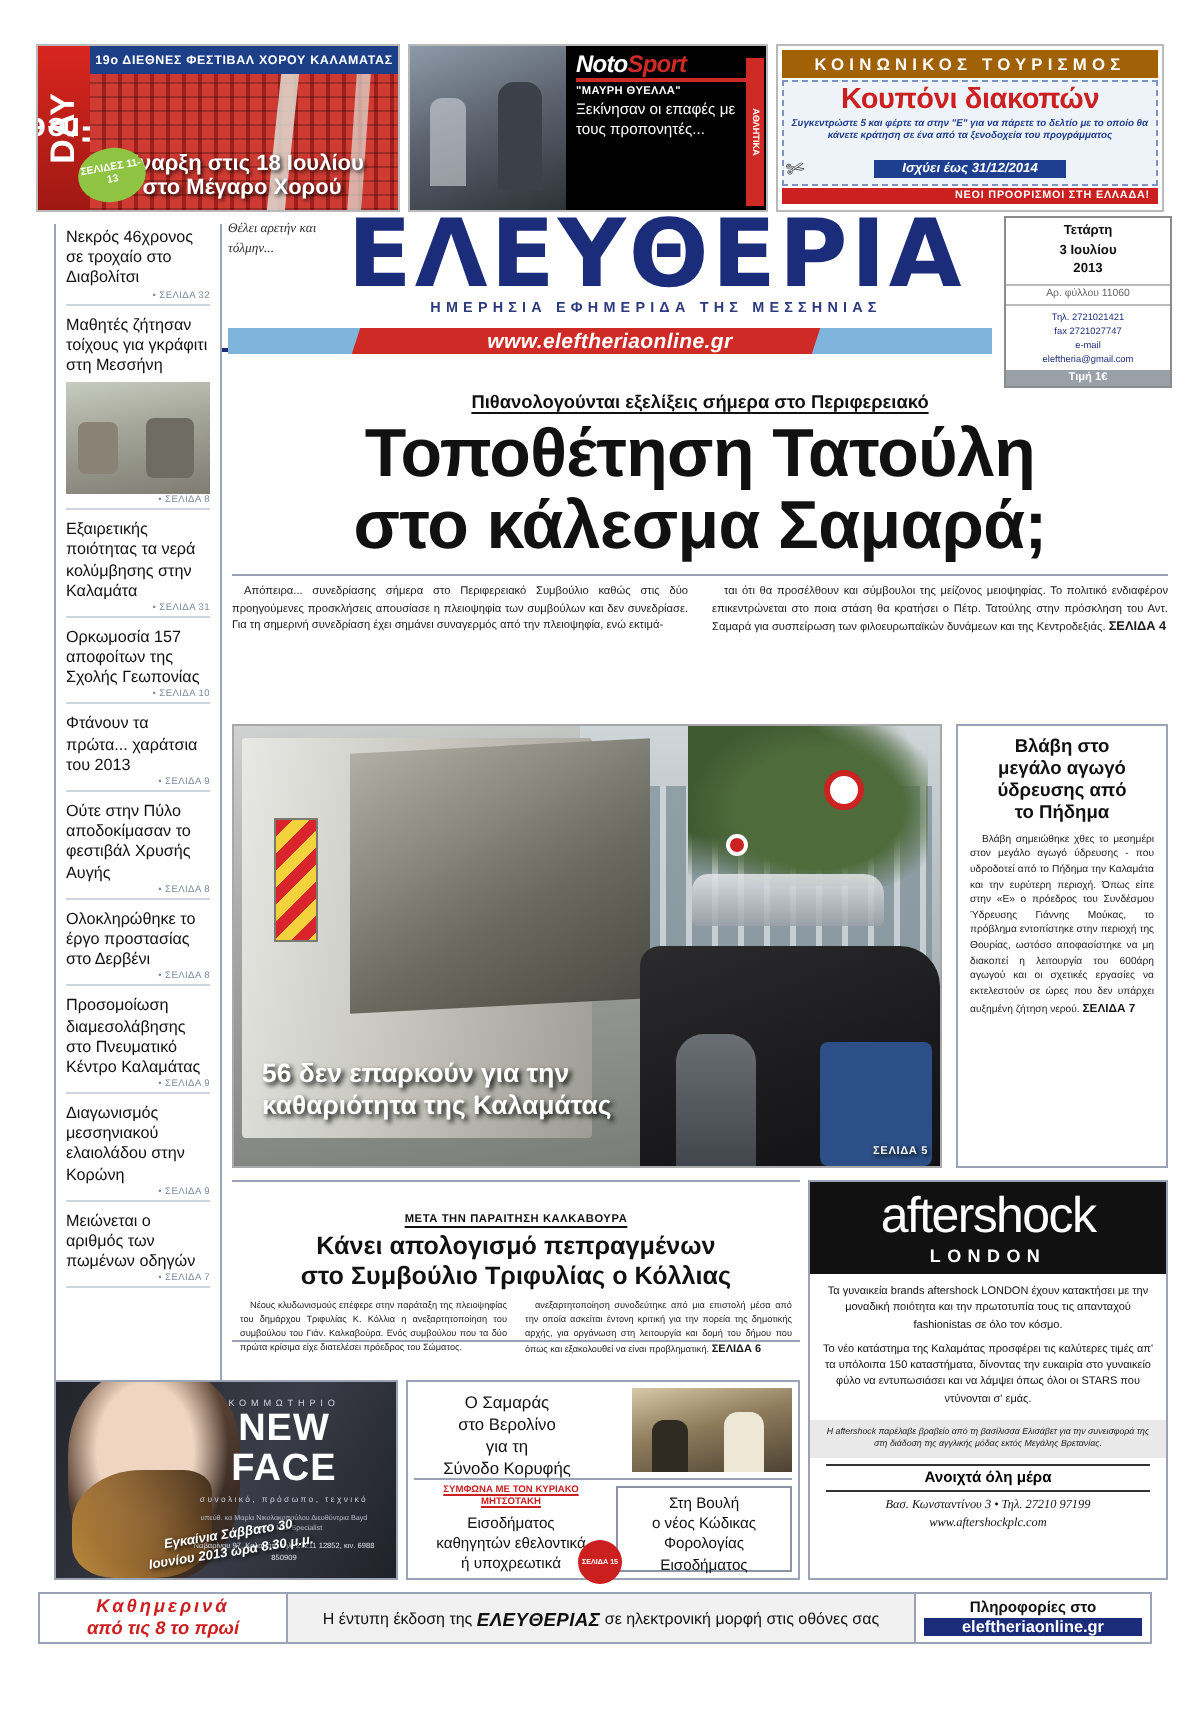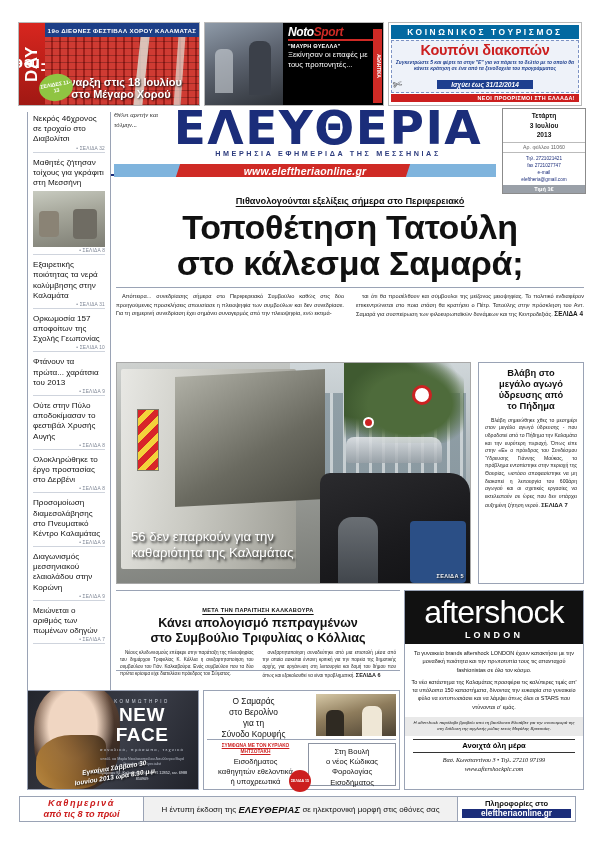--- a/index.html
+++ b/index.html
@@ -52,21 +52,21 @@
   .noto-logo { font-size: 12px; font-weight: bold; font-style: italic; letter-spacing: -.4px; line-height: 1;
      border-bottom: 2px solid #cf2a25; padding-bottom: 1px; margin-bottom: 2px; }
   .noto-logo i { color: #cf2a25; font-style: italic; }
   .noto-quote { font-size: 5.6px; font-weight: bold; letter-spacing: .2px; margin-bottom: 1px; }
   .noto-txt { font-size: 7.6px; line-height: 1.32; }
   .noto-side { position: absolute; right: 1px; top: 6px; bottom: 2px; width: 9px; background: #cf2a25; }
   .noto-side span { position: absolute; left: 50%; top: 50%; transform: translate(-50%,-50%) rotate(90deg);
      white-space: nowrap; color: #fff; font-size: 4.6px; font-weight: bold; }
 
   .ad-coupon { flex: 1; height: 84px; border: 1px solid #b9b9b9; background: #fff; position: relative; overflow: hidden; padding: 2px; }
-  .cp-head { background: #0369a1; color: #fff; text-align: center; font-size: 8.4px; font-weight: bold;
+  .cp-head { background: #a16207; color: #fff; text-align: center; font-size: 8.4px; font-weight: bold;
      letter-spacing: 2.6px; padding: 2px 0; }
   .cp-mid { background: #eef2f9; border: 1px dashed #7d93c4; margin-top: 1px; padding: 2px 3px 1px; text-align: center; }
   .cp-title { color: #cc1f1f; font-size: 14.5px; font-weight: bold; line-height: 1; letter-spacing: -.2px; }
   .cp-sub { color: #1e3f8f; font-size: 4.9px; font-style: italic; font-weight: bold; line-height: 1.35; margin-top: 2px; }
   .cp-valid { background: #1e3f8f; color: #fff; font-size: 6.6px; font-style: italic; font-weight: bold;
      display: inline-block; padding: 1px 14px; margin-top: 2px; }
   .cp-foot { background: #cc1f1f; color: #fff; font-size: 5.4px; font-weight: bold; text-align: right;
      padding: 1px 4px; margin-top: 1px; letter-spacing: .4px; }
   .cp-scissor { position: absolute; left: 4px; bottom: 14px; font-size: 11px; color: #333; transform: rotate(-12deg); }
 
@@ -142,21 +142,21 @@
   .mp-sign2 { position: absolute; right: 96px; top: 54px; width: 11px; height: 11px; border-radius: 50%;
      background: #cc2222; border: 2px solid #fff; }
   .mp-bins { position: absolute; right: 0; bottom: 0; width: 150px; height: 110px;
      background: linear-gradient(160deg,#2b2b2e 0%,#1a1a1d 60%,#121214 100%); border-radius: 10px 20px 0 0; }
   .mp-bin-blue { position: absolute; right: 4px; bottom: 0; width: 56px; height: 62px; background: #2b4f86; border-radius: 4px; }
   .mp-worker { position: absolute; right: 92px; bottom: 0; width: 40px; height: 66px;
      background: linear-gradient(180deg,#6a6f74 0%,#41464c 100%); border-radius: 14px 14px 0 0; }
   .mp-cars { position: absolute; right: 28px; top: 74px; width: 96px; height: 26px;
      background: linear-gradient(180deg,#e4e7ea,#9aa2a8); border-radius: 8px 10px 3px 3px; opacity: .85; }
   .mp-cap { position: absolute; left: 0; right: 0; bottom: 22px; padding: 0 0 0 14px;
-     color: #fff; font-size: 13.2px; font-weight: normal; line-height: 1.2;
+     color: #fff; font-size: 13.2px; font-weight: bold; line-height: 1.2;
      text-shadow: 1.5px 1.5px 2.5px rgba(0,0,0,.95); }
   .mp-page { position: absolute; right: 6px; bottom: 4px; color: #f2f2f2; font-size: 5.6px; font-weight: bold;
      text-shadow: 1px 1px 2px rgba(0,0,0,.95); letter-spacing: .3px; }
 
   
   .rightstory { position: absolute; left: 478px; top: 362px; width: 106px; height: 222px;
      border: 1px solid #9aa3b5; padding: 5px 6px; }
   .rs-title { text-align: center; font-size: 9.3px; font-weight: bold; line-height: 1.2; color: #111; }
   .rs-body { font-size: 5.1px; line-height: 1.5; text-align: justify; margin-top: 4px; color: #1a1a1a; }
   .rs-body p { text-indent: 6px; }
@@ -170,21 +170,21 @@
   .ms-title { text-align: center; font-size: 12.6px; font-weight: bold; line-height: 1.2; color: #111; margin-top: 3px; }
   .ms-cols { display: flex; gap: 9px; font-size: 4.6px; line-height: 1.48; text-align: justify; margin-top: 4px; color: #1a1a1a; }
   .ms-cols .col { flex: 1; }
   .ms-cols p { text-indent: 5px; }
   .ms-ref { font-weight: bold; font-size: 5.5px; }
 
   
   .ad-aftershock { position: absolute; left: 404px; top: 590px; width: 180px; height: 200px;
      border: 1px solid #9aa3b5; background: #fff; overflow: hidden; }
   .as-top { background: #111; color: #fff; text-align: center; padding: 5px 0 4px; }
-  .as-logo { font-size: 32px; font-weight: normal; letter-spacing: -.8px; line-height: 1; }
+  .as-logo { font-size: 25px; font-weight: normal; letter-spacing: -.8px; line-height: 1; }
   .as-london { font-size: 9px; font-weight: bold; letter-spacing: 3.2px; margin-top: 2px; }
   .as-body { padding: 5px 6px 2px; text-align: center; font-size: 5.5px; line-height: 1.5; color: #111; }
   .as-body p { margin-bottom: 4px; }
   .as-note { background: #e9e9e9; font-size: 4.4px; font-style: italic; line-height: 1.45;
      padding: 3px 6px; text-align: center; color: #222; }
   .as-open { border-top: 1px solid #333; border-bottom: 1px solid #333; margin: 3px 8px 2px;
      text-align: center; font-size: 7.6px; font-weight: bold; padding: 1.5px 0; }
   .as-contact { text-align: center; font-family: "Liberation Serif", serif; font-style: italic;
      font-size: 6.2px; line-height: 1.5; color: #111; }
 

